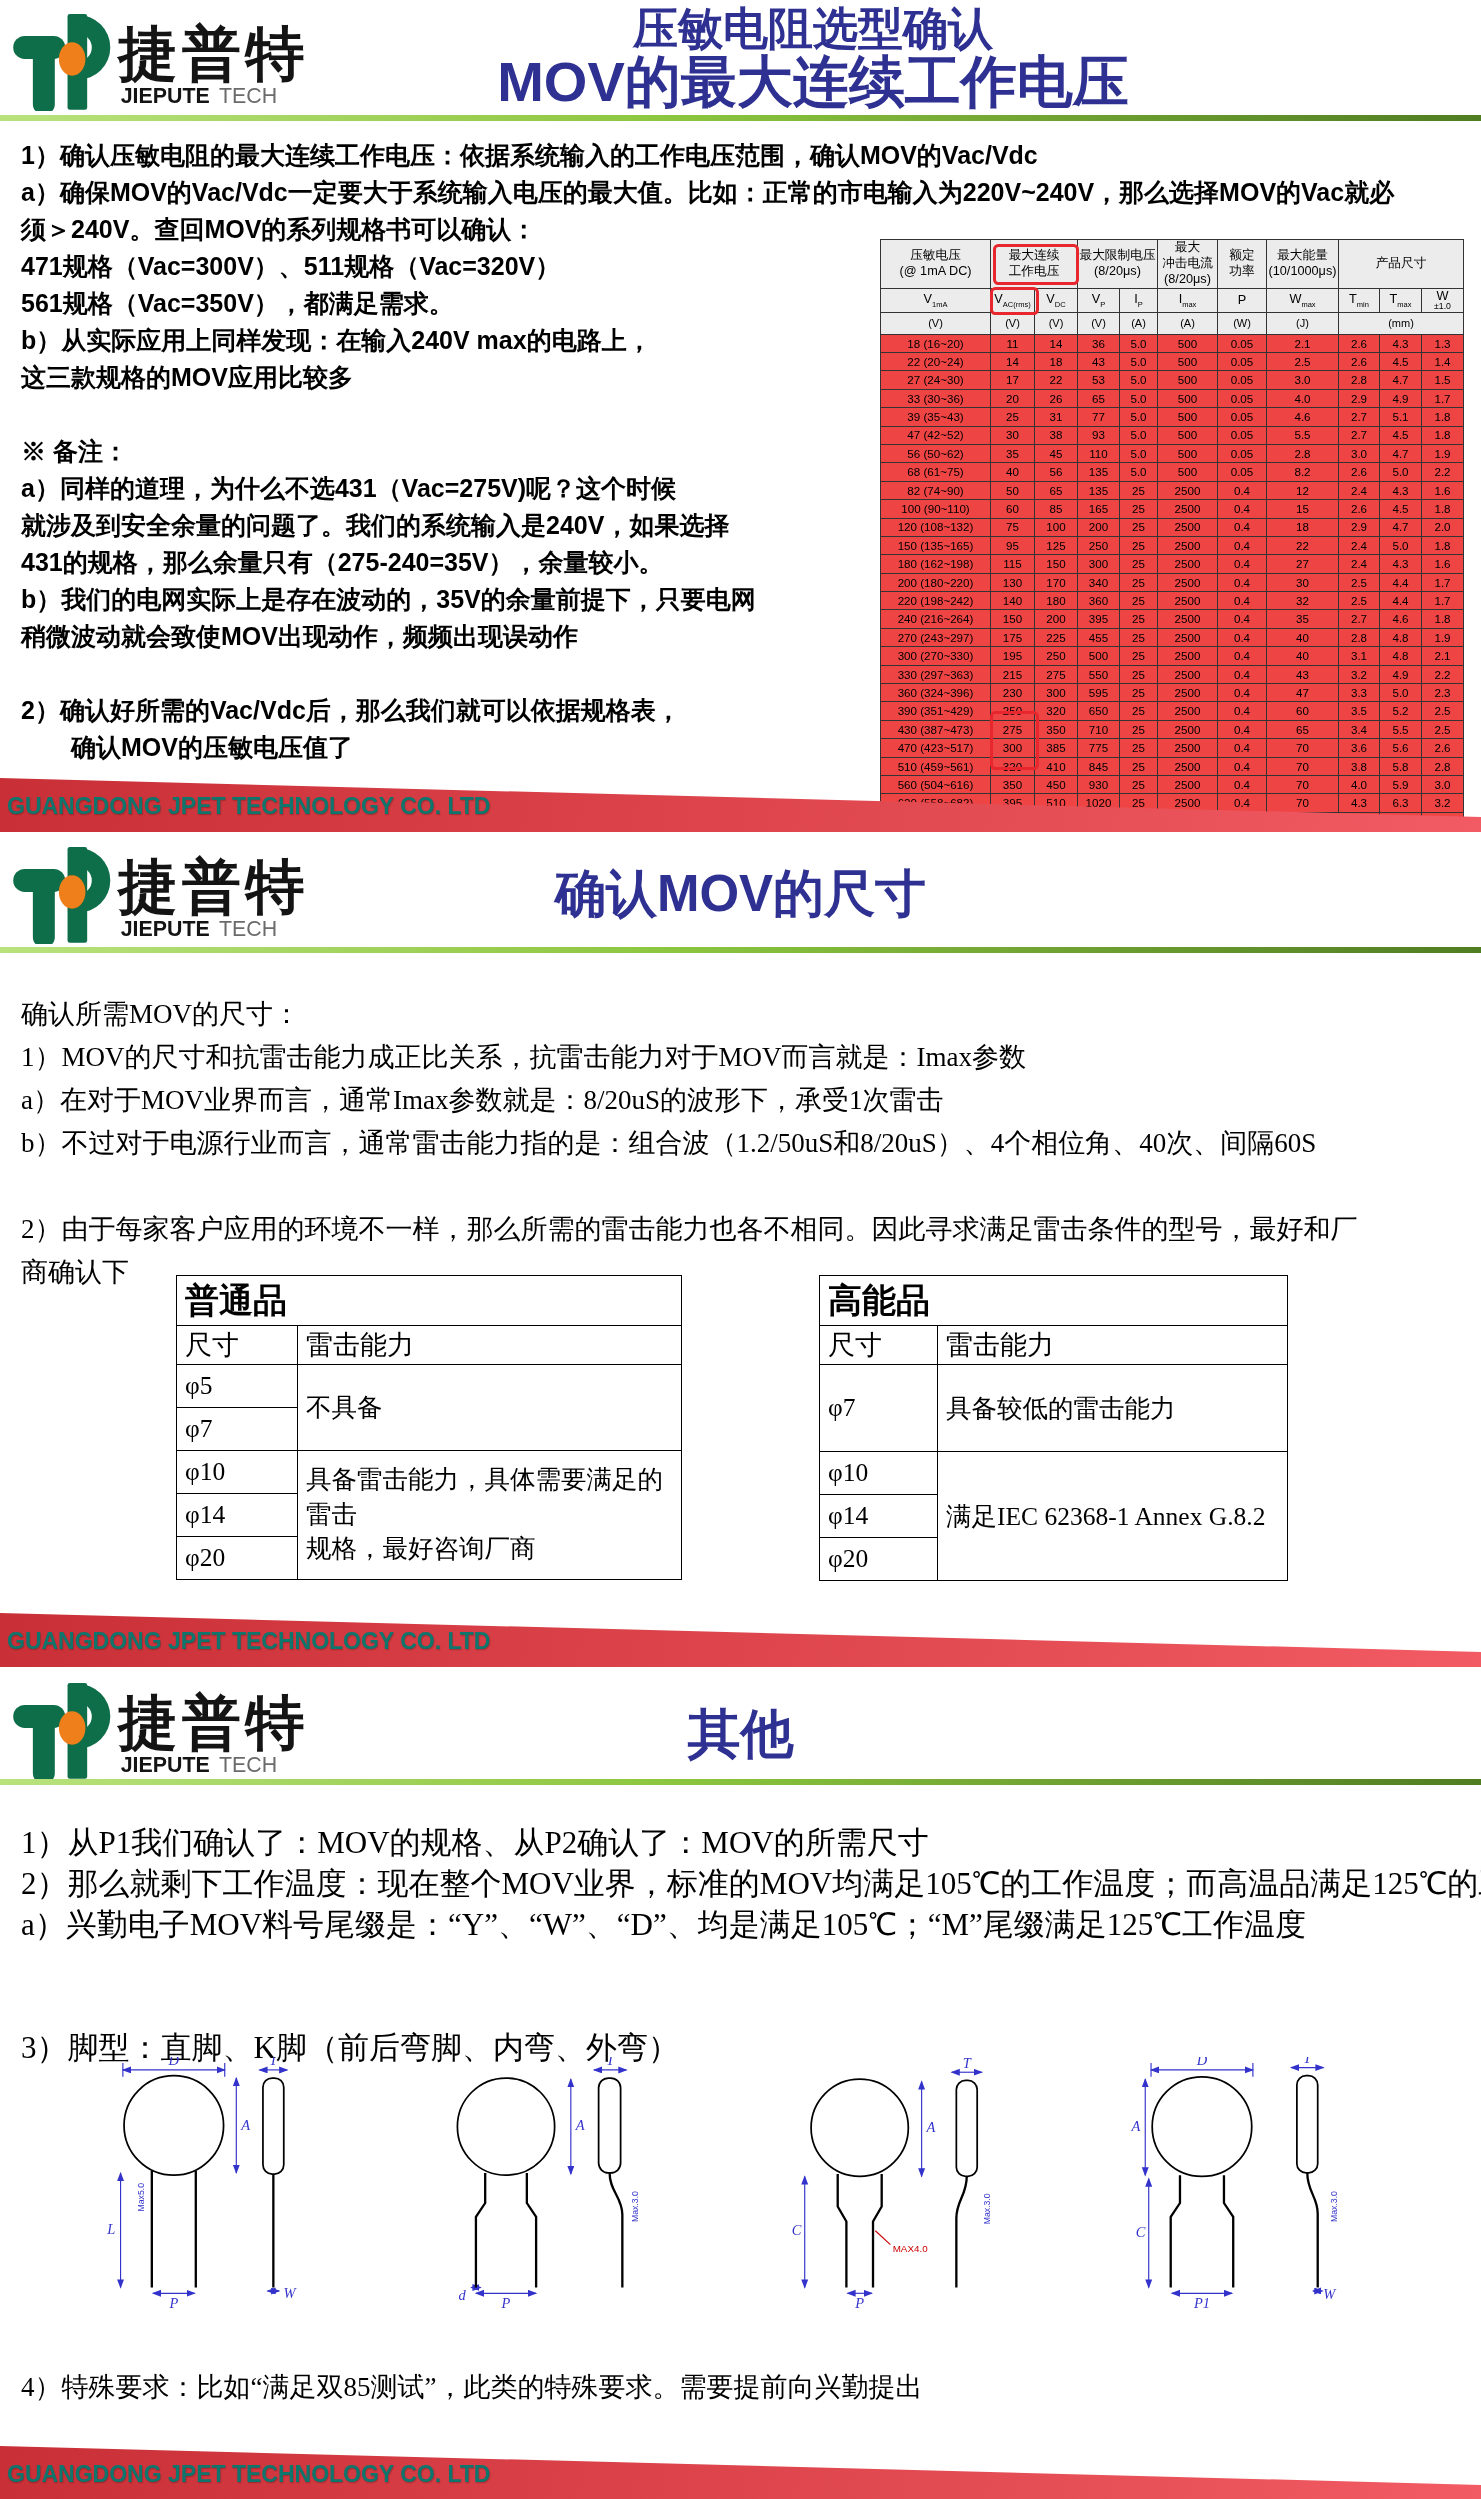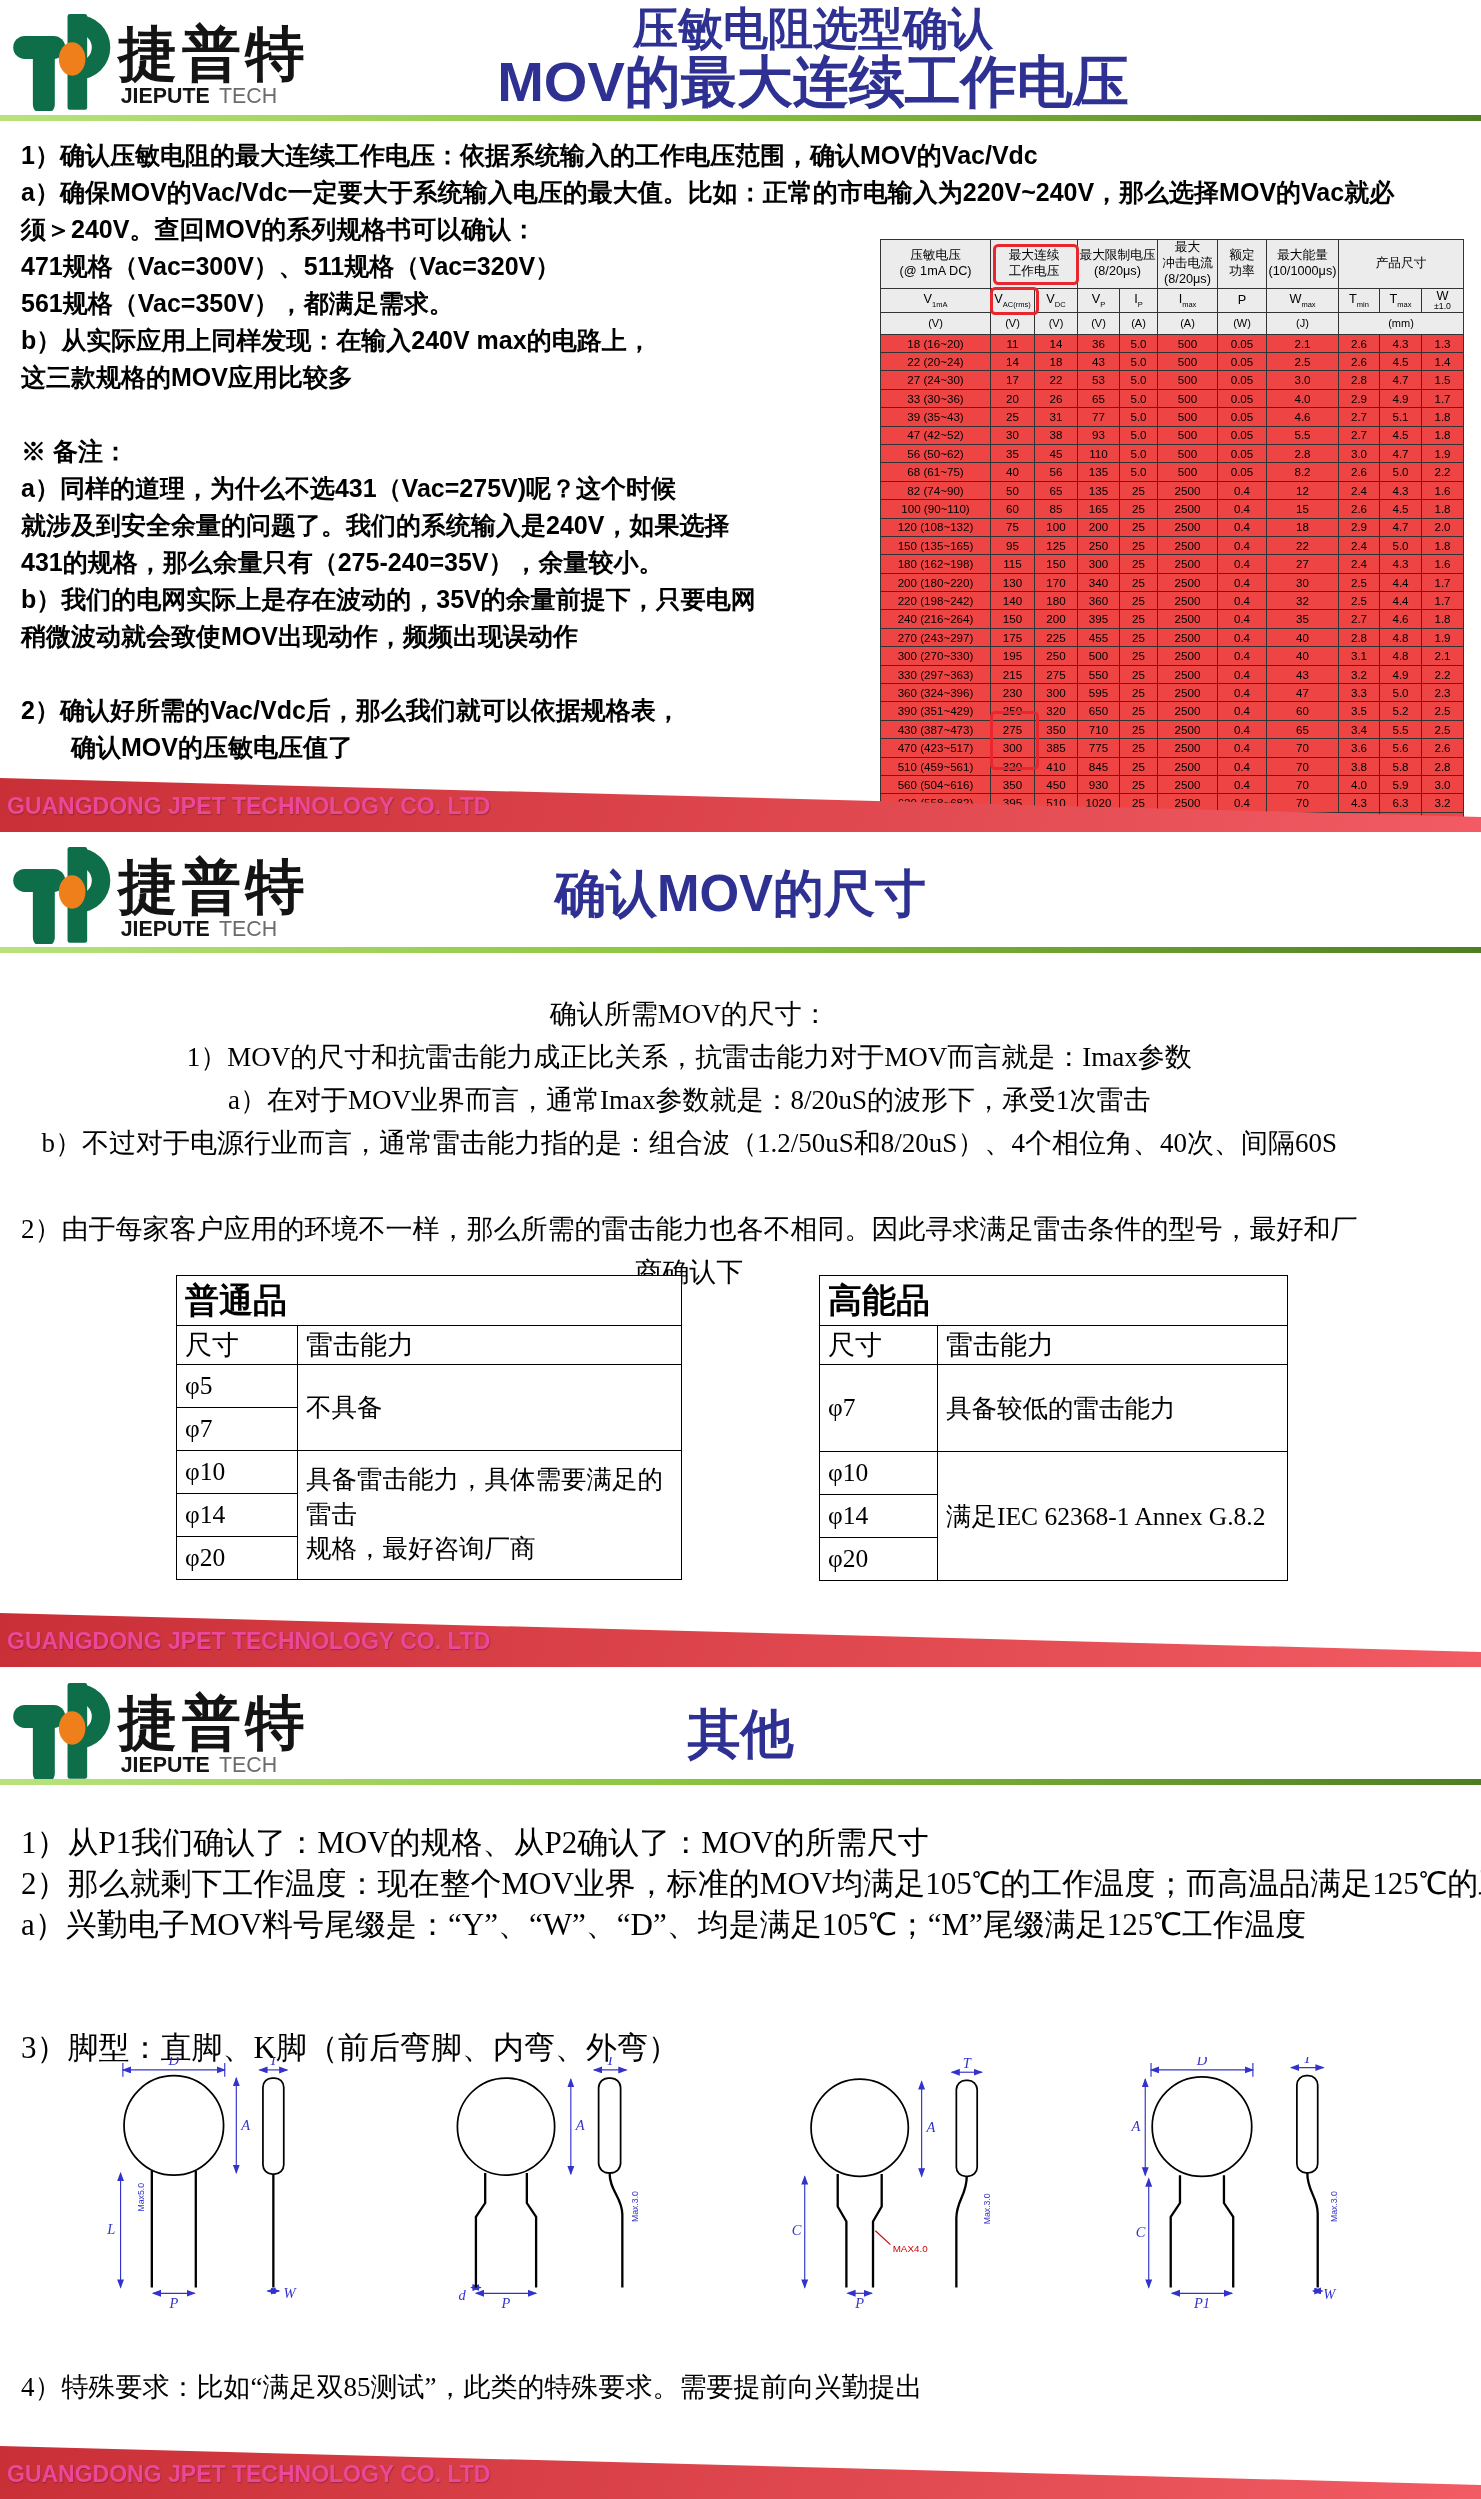--- a/index.html
+++ b/index.html
@@ -13,31 +13,31 @@
   .tl1{font-size:45px;}
   .tl2{font-size:56px;}
   .one-line{font-size:51px;}
   .green-bar{position:absolute;left:0;width:1481px;height:5.8px;
              background:linear-gradient(90deg,#b9e27d,#8cc63f 45%,#4f7d22);}
   
   .blk{position:absolute;}
   .ln1{white-space:pre;font-size:25px;line-height:37px;font-weight:600;
        font-family:"Liberation Sans",sans-serif;}
   .ln2{white-space:pre;font-size:27px;line-height:43px;font-weight:400;
-       font-family:"Liberation Serif",serif;text-align:center;}
+       font-family:"Liberation Serif",serif;}
   .ln3{white-space:pre;font-size:31px;line-height:41px;font-weight:400;
        font-family:"Liberation Serif",serif;}
   .line4{position:absolute;left:21px;top:2369px;font-size:27px;
          font-family:"Liberation Serif",serif;white-space:pre;}
   
   .footer{position:absolute;left:0;width:1481px;height:54px;}
   .footer .red{position:absolute;left:0;top:0;width:100%;height:100%;
                background:linear-gradient(100deg,#c92f36,#f25b63);
                clip-path:polygon(0 0,100% 72%,100% 100%,0 100%);}
-  .footer .txt{position:absolute;left:7px;bottom:11.6px;color:#ec4899;font-weight:bold;
+  .footer .txt{position:absolute;left:7px;bottom:11.6px;color:#0f766e;font-weight:bold;
                font-size:23px;letter-spacing:0px;text-shadow:0.6px 0.6px 1.2px rgba(0,0,0,.25);}
   
   .spec-wrap{position:absolute;left:880px;top:239px;width:582px;height:560px;}
   table.spec{border-collapse:collapse;table-layout:fixed;width:582px;background:#ef4444;}
   table.spec th,table.spec td{border:0.6px solid #333;text-align:center;vertical-align:middle;
                padding:0;overflow:hidden;font-family:"Liberation Sans",sans-serif;}
   table.spec thead th{background:#ececec;font-weight:normal;}
   .g-row th{height:46px;font-size:12.7px;white-space:pre-line;line-height:1.25;}
   .s-row th{height:23px;font-size:12.7px;}
   .s-row sub{font-size:7.5px;}

